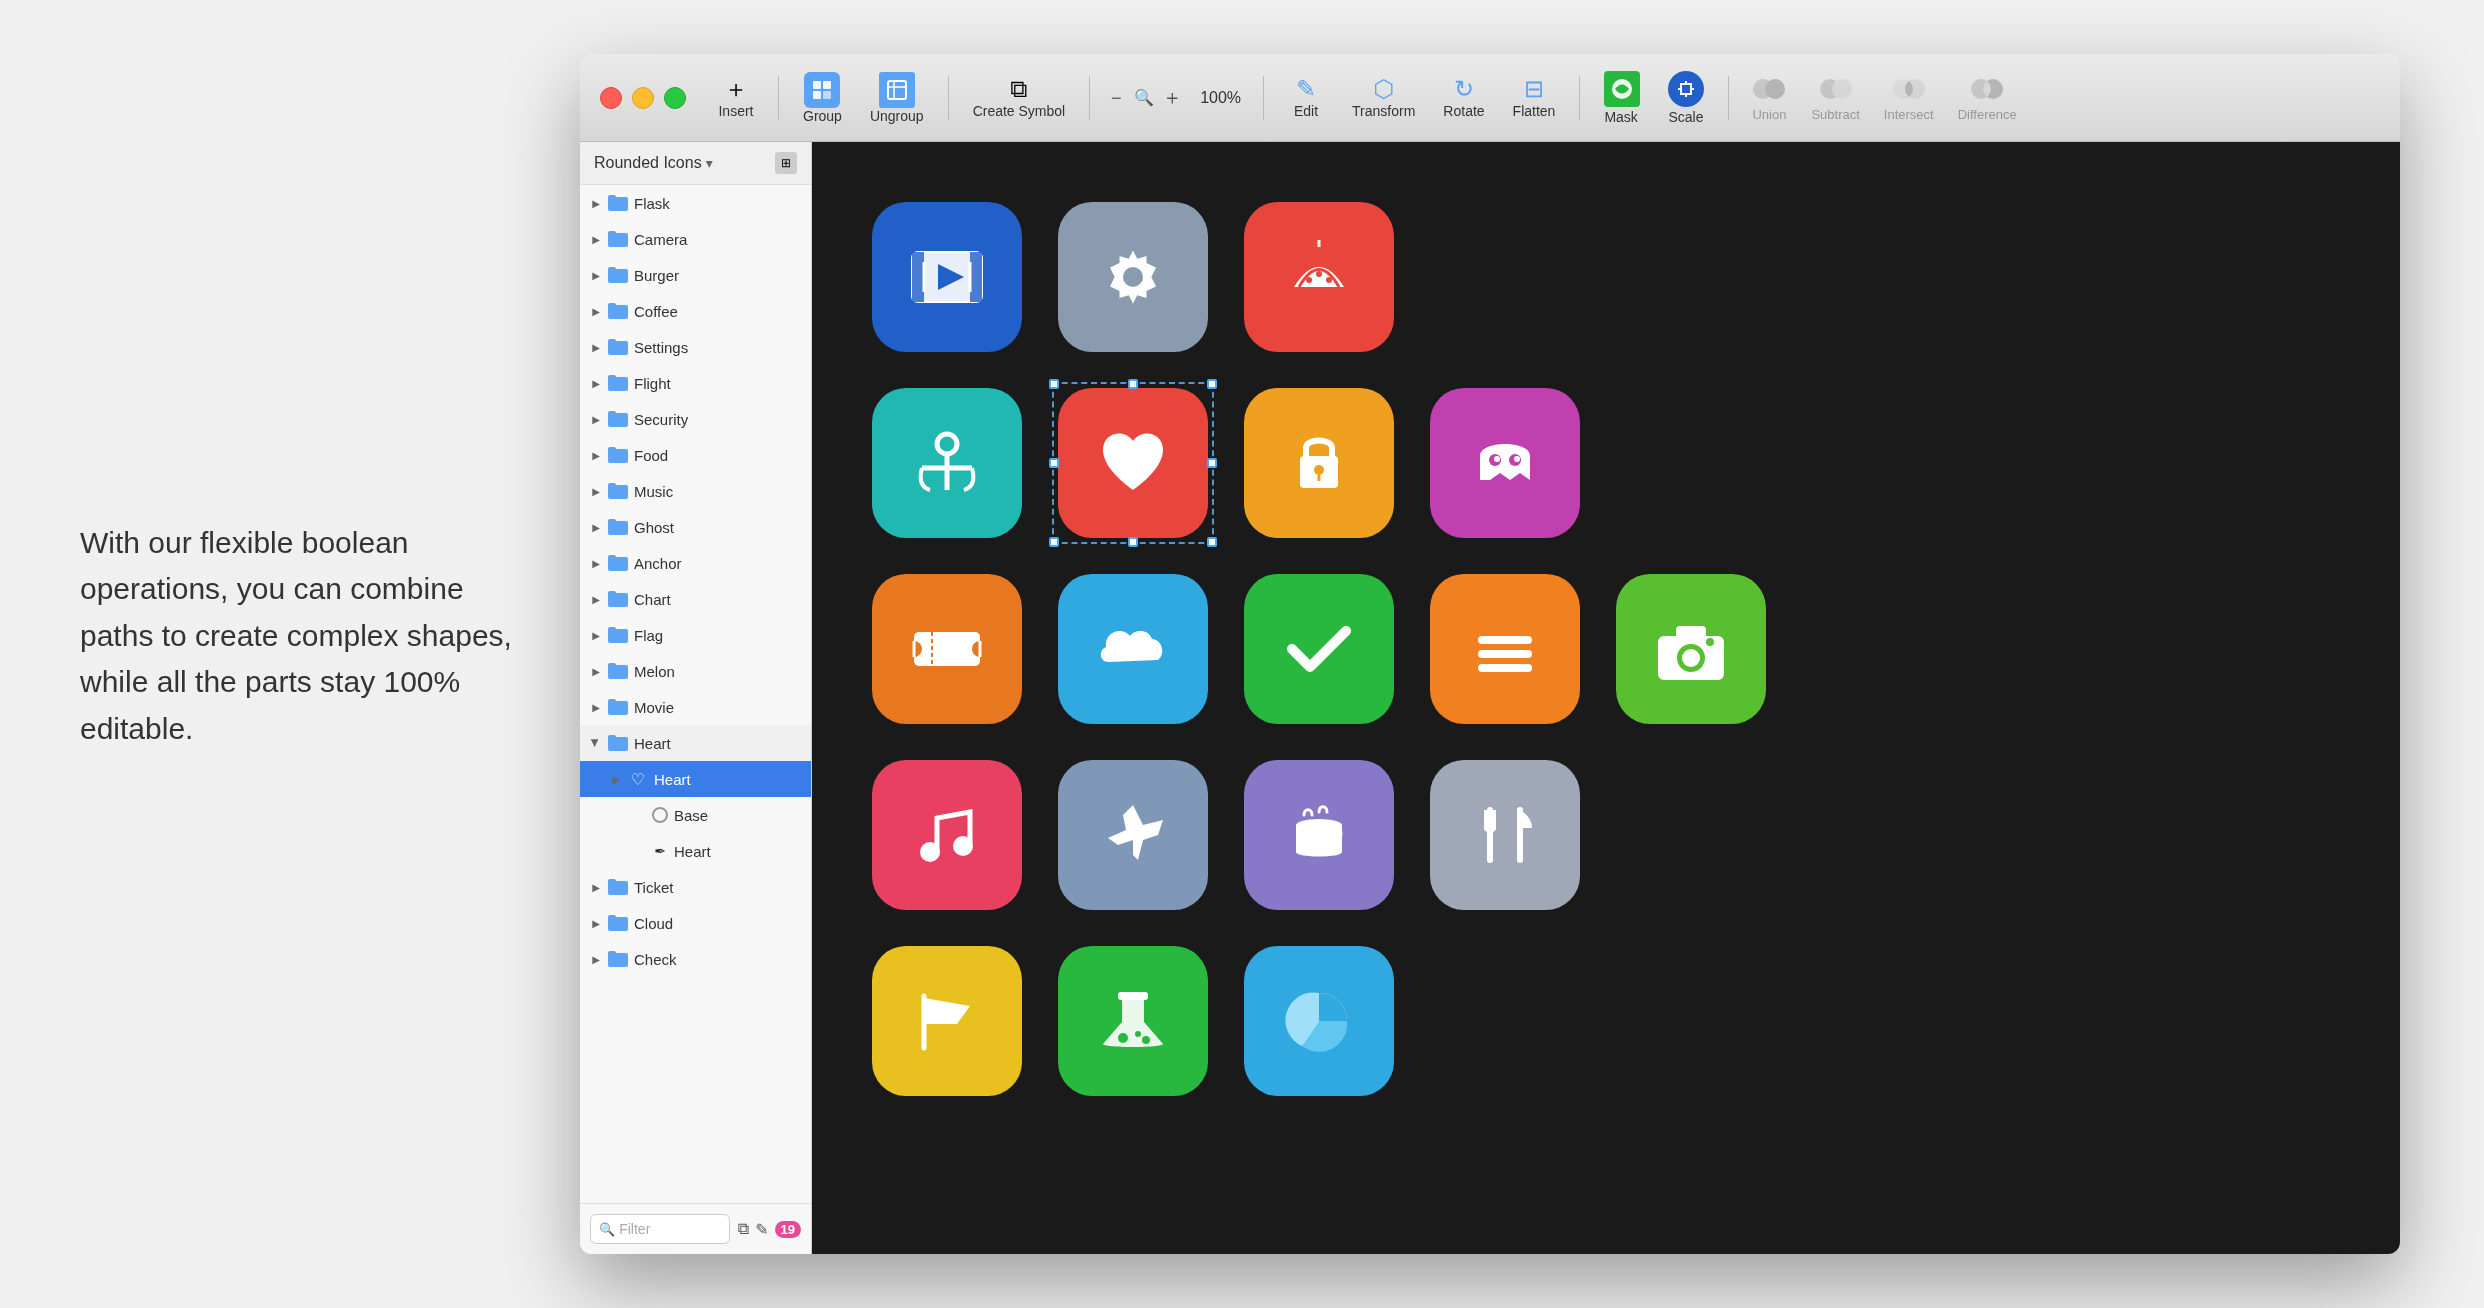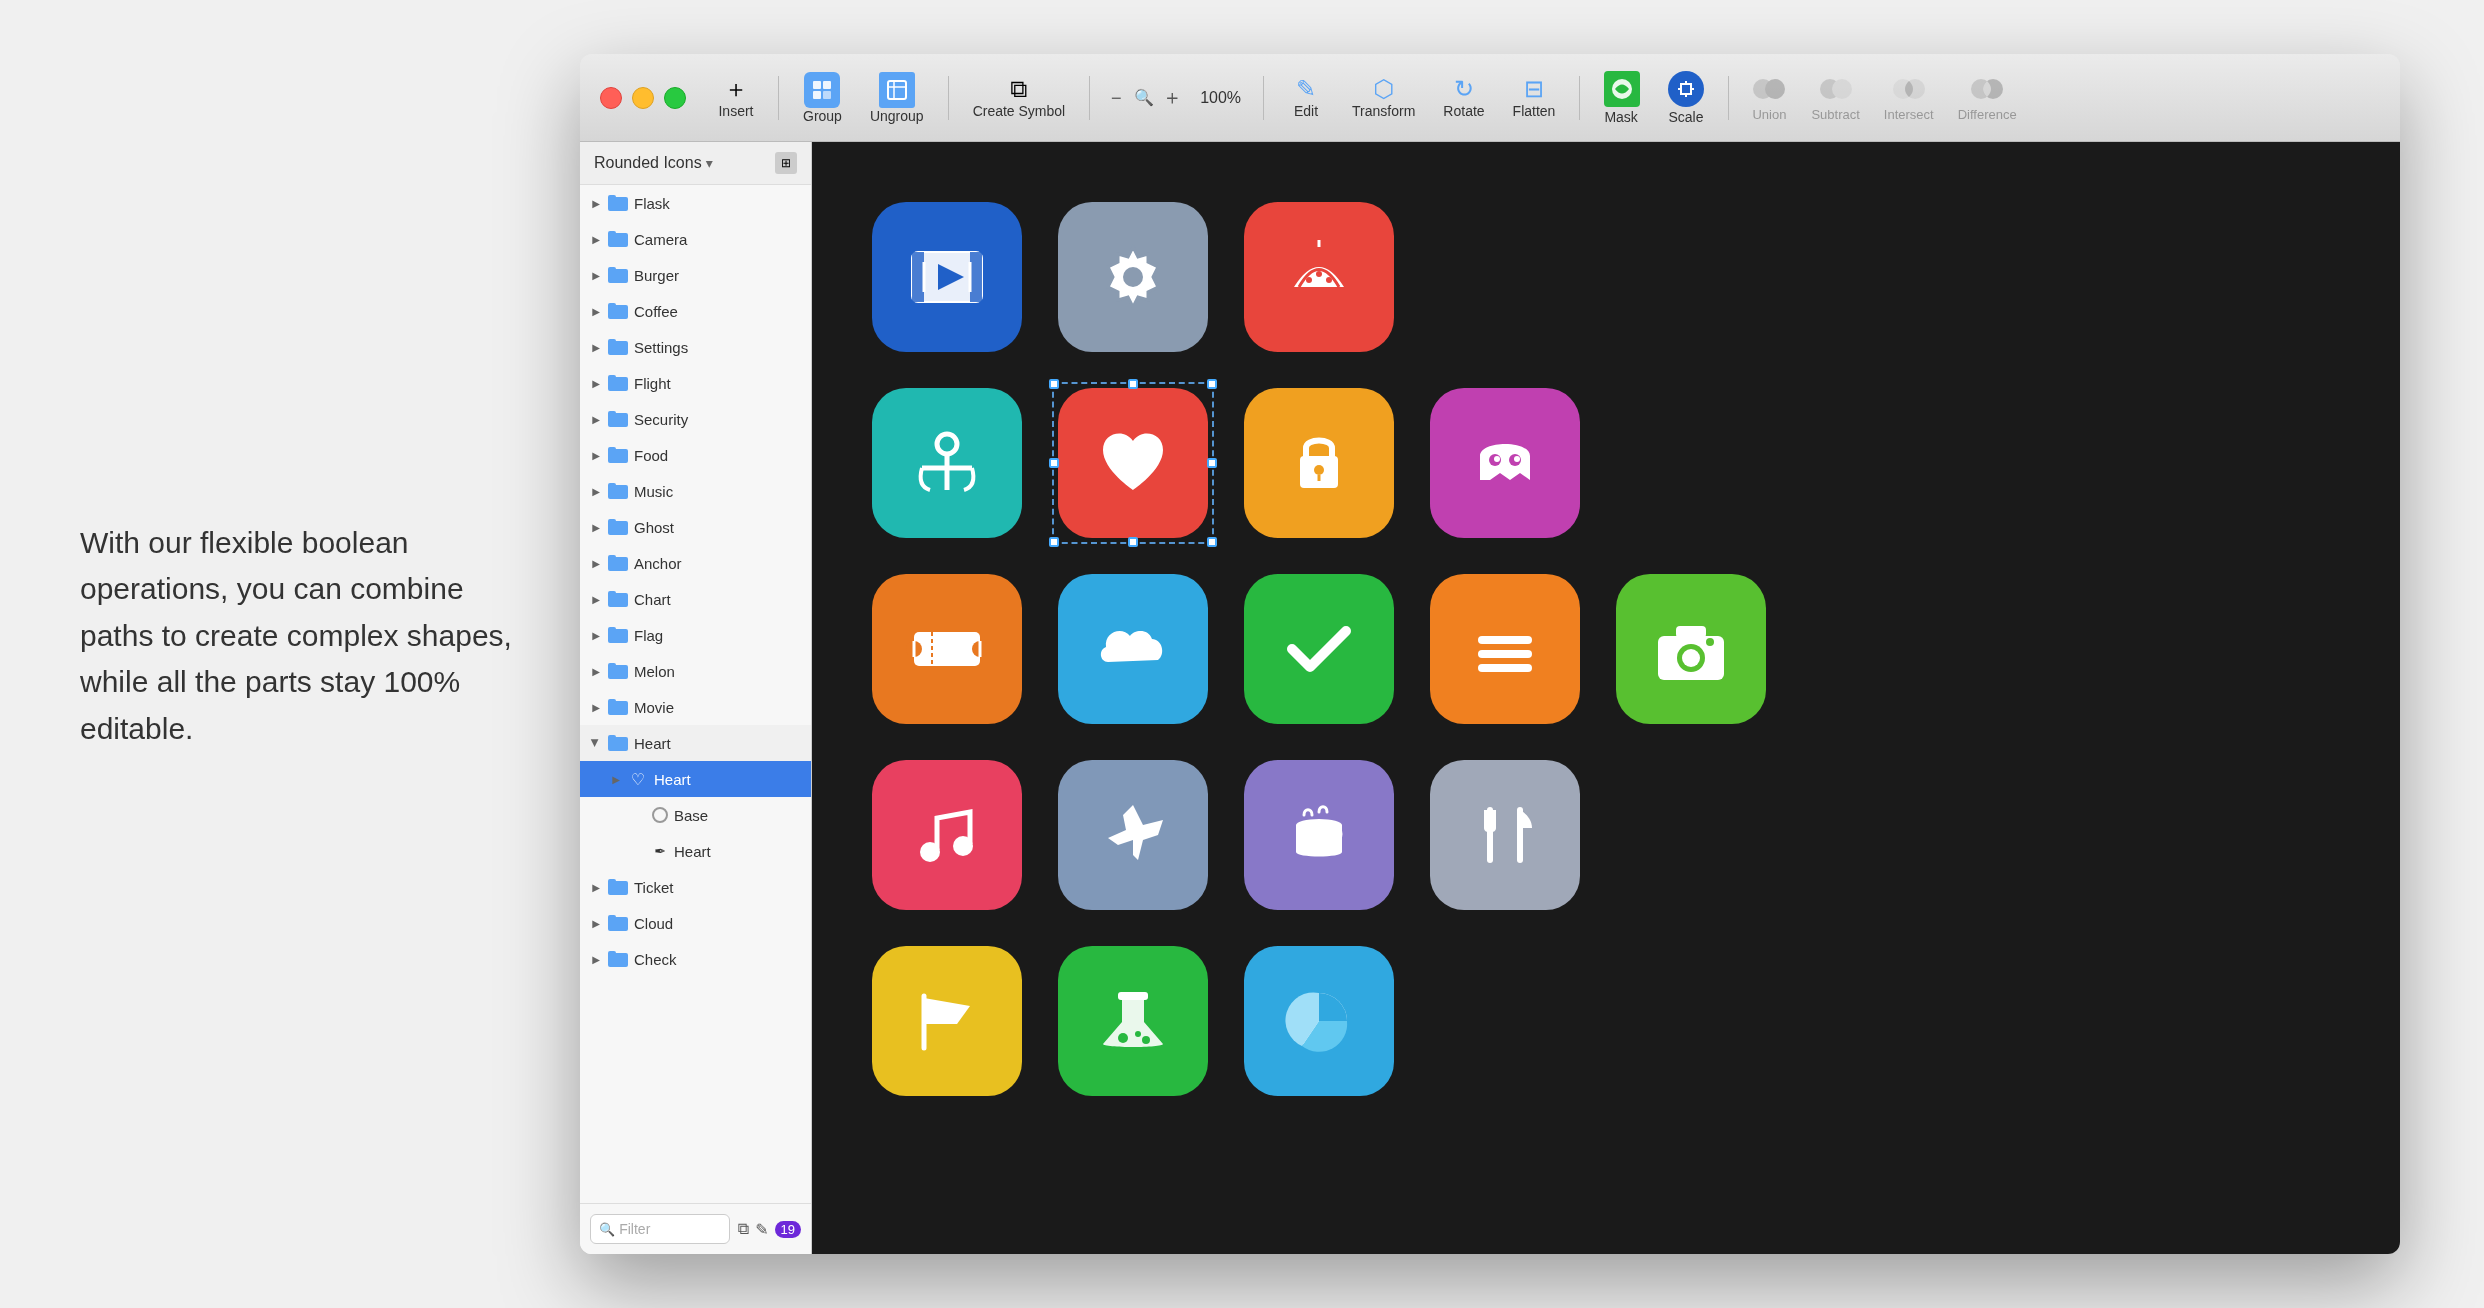--- a/index.html
+++ b/index.html
@@ -269,26 +269,26 @@
       display: flex;
       gap: 6px;
       align-items: center;
     }
     .footer-icon {
       font-size: 16px;
       color: #555;
       cursor: pointer;
     }
     .footer-badge {
-      background: #6d28d9;
+      background: #ec4899;
       color: white;
       font-size: 13px;
       padding: 1px 6px;
       border-radius: 10px;
-      font-weight: 400;
+      font-weight: 700;
     }
     
     .canvas-area {
       flex: 1;
       background: #1a1a1a;
       position: relative;
       overflow: hidden;
     }
     .icons-grid {
       position: absolute;

